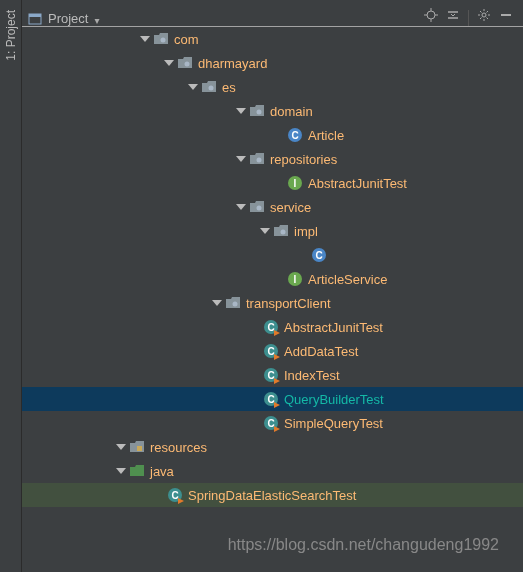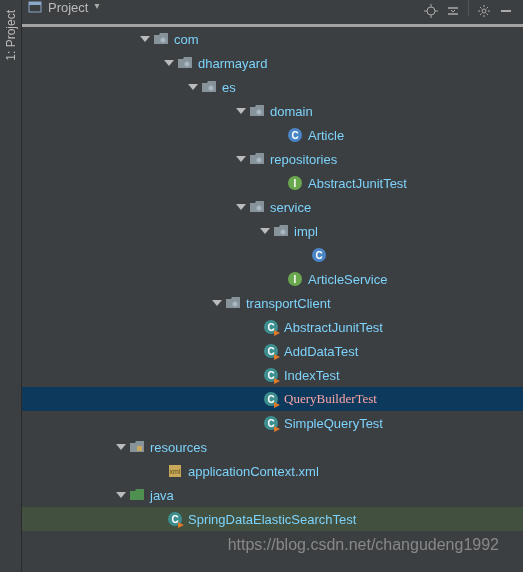--- a/index.html
+++ b/index.html
@@ -35,23 +35,23 @@
     padding: 6px 2px;
     white-space: nowrap;
   }
   .toolbar {
     position: absolute;
     left: 22px;
     top: 0;
     right: 0;
     height: 27px;
     background: #3c3f41;
-    border-bottom: 3px solid #a3a3a3;
+    border-bottom: 1px solid #a3a3a3;
     display: flex;
-    align-items: flex-start;
+    align-items: flex-end;
     padding: 0 6px;
   }
   .toolbar .proj-icon {
     width: 14px; height: 14px;
     display: inline-flex;
     margin-right: 6px;
   }
   .toolbar .title {
     color: #bbb;
     font-size: 13px;
@@ -142,23 +142,23 @@
     border-bottom: 3px solid transparent;
   }
   .xml-icon {
     width: 14px; height: 14px;
     display: inline-flex;
     align-items: center;
     justify-content: center;
     margin-right: 6px;
   }
   .label {
-    color: #7dd3fc;
-  }
-  .tree-row.selected .label { color: #fca5a5; font-family: Liberation Serif, serif; }
+    color: #fdba74;
+  }
+  .tree-row.selected .label { color: #14b8a6; }
   .indent { display:inline-block; }
   .watermark {
     position: absolute;
     bottom: 18px;
     right: 24px;
     color: #888;
     font-size: 16px;
     pointer-events: none;
   }
 </style>
@@ -367,31 +367,20 @@
       <span class="arrow down"></span>
       <span class="folder-icon">
         <svg width="14" height="12" viewBox="0 0 14 12">
           <path d="M0 2 L5 2 L6 0 L14 0 L14 11 L0 11 Z" fill="#87939a"></path>
           <rect x="7" y="5" width="5" height="5" fill="#c9a959"></rect>
         </svg>
       </span>
       <span class="label">resources</span>
     </div>
     <div class="tree-row">
-      <span class="indent" style="width:132px"></span>
-      <span class="arrow none"></span>
-      <span class="xml-icon">
-        <svg width="14" height="14" viewBox="0 0 14 14">
-          <rect x="1" y="1" width="12" height="12" fill="#c9a959"></rect>
-          <text x="7" y="10" font-size="7" text-anchor="middle" fill="#5a4a1a">xml</text>
-        </svg>
-      </span>
-      <span class="label">applicationContext.xml</span>
-    </div>
-    <div class="tree-row">
       <span class="indent" style="width:94px"></span>
       <span class="arrow down"></span>
       <span class="folder-icon">
         <svg width="14" height="12" viewBox="0 0 14 12">
           <path d="M0 2 L5 2 L6 0 L14 0 L14 11 L0 11 Z" fill="#4f8f4f"></path>
         </svg>
       </span>
       <span class="label">java</span>
     </div>
     <div class="tree-row darksel">

